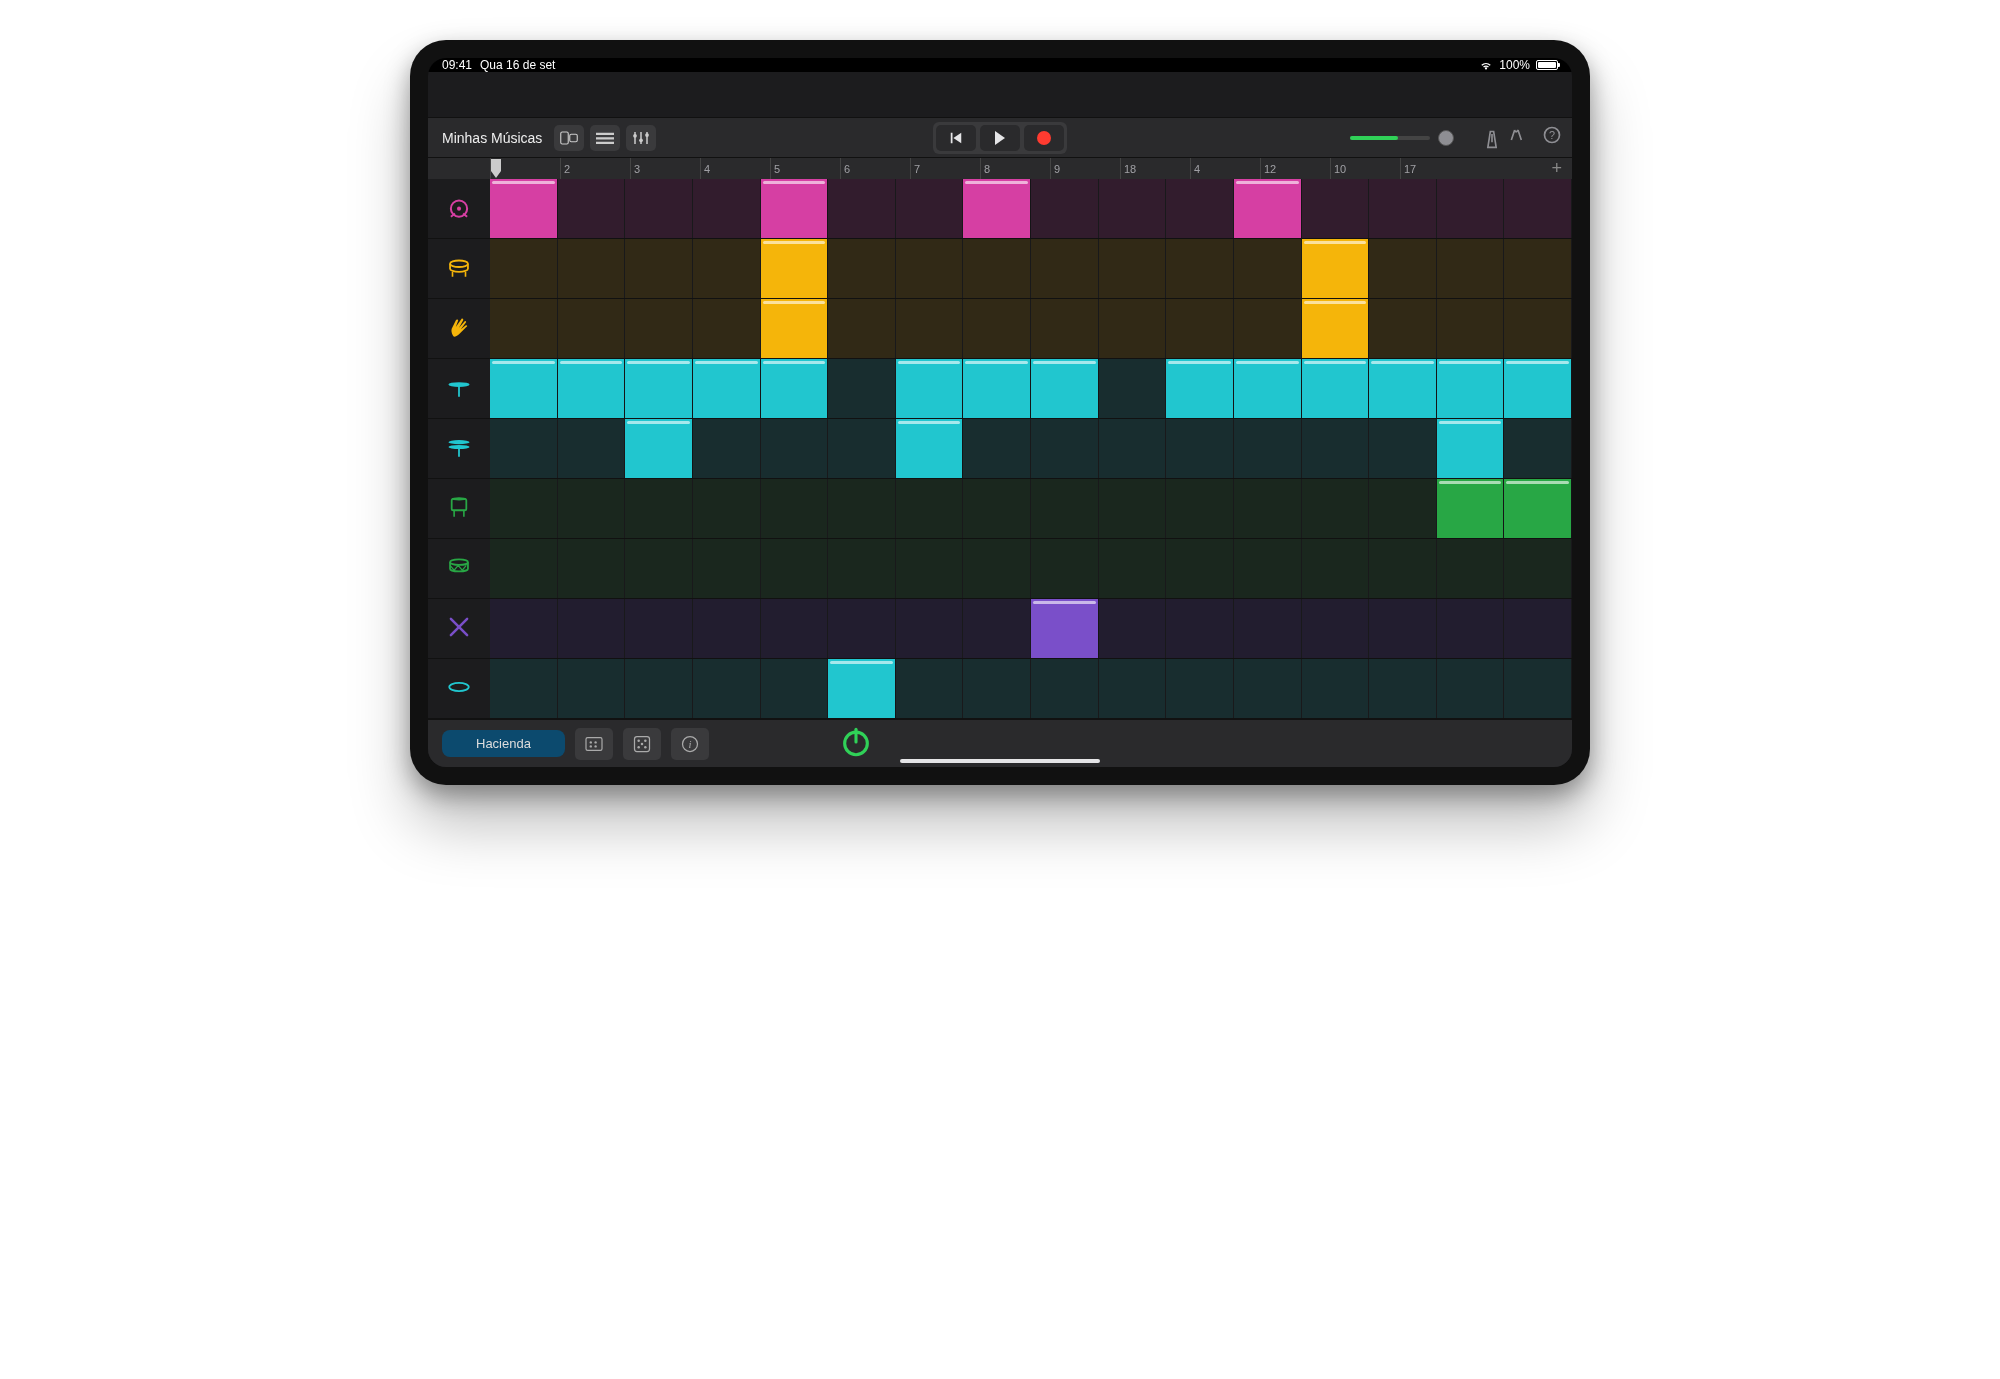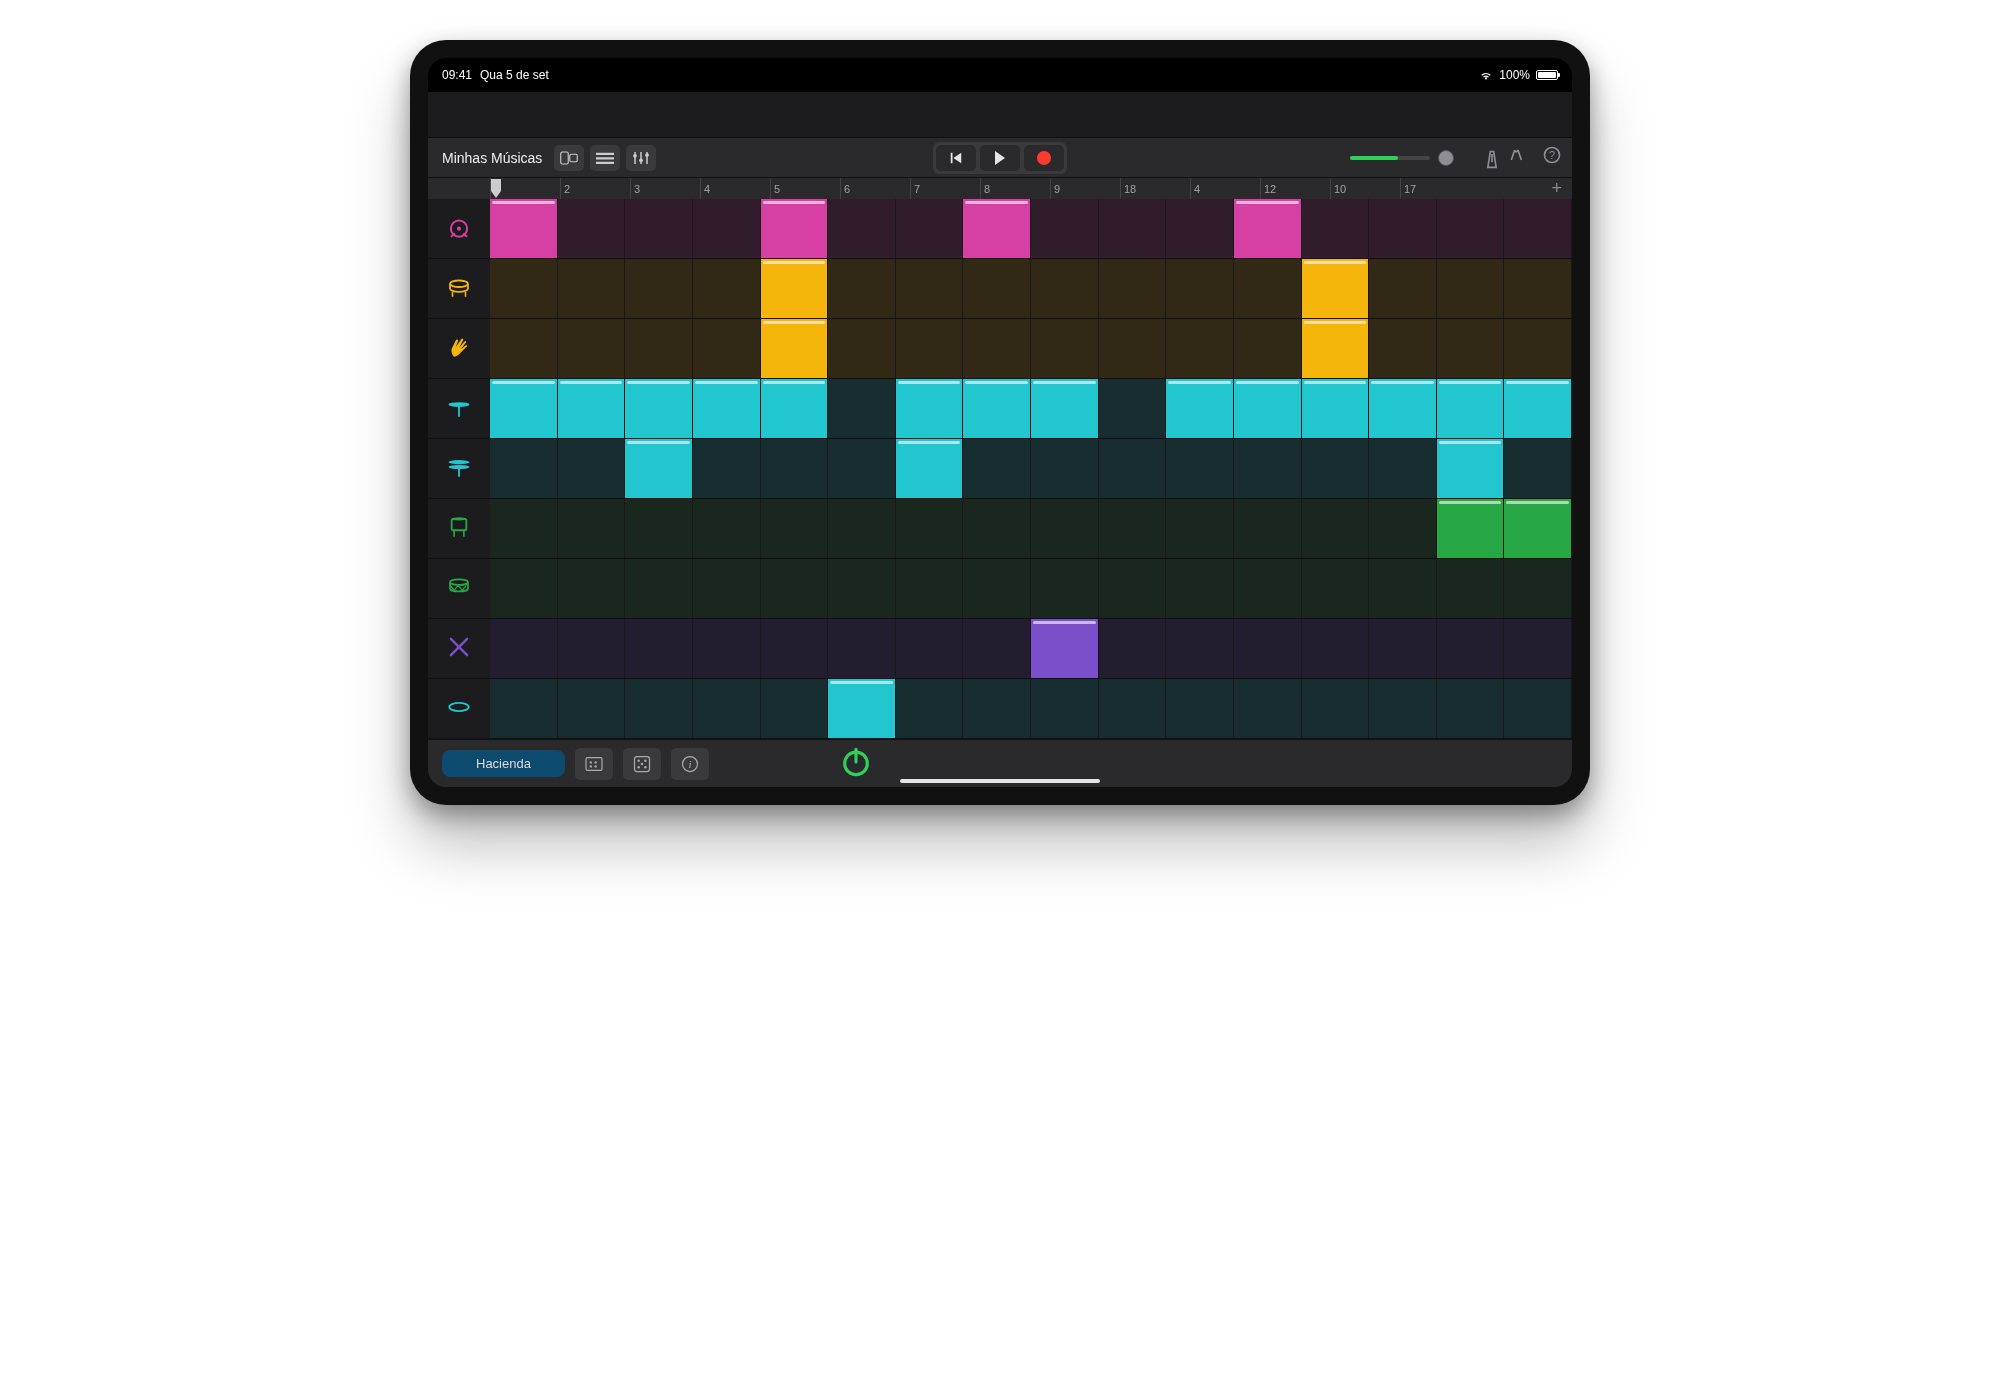--- a/index.html
+++ b/index.html
@@ -22,21 +22,21 @@
     width: 100%;
     border-radius: 18px;
     background: #1c1c1e;
     overflow: hidden;
     color: #fff;
     font-size: 13px;
   }
 
   
   .status-bar {
-    height: 34px;
+    height: 14px;
     display: flex;
     align-items: center;
     padding: 0 14px;
     font-size: 12px;
     color: #fff;
     background: #000;
   }
   .status-bar .left { display:flex; gap:8px; }
   .status-bar .right { margin-left:auto; display:flex; align-items:center; gap:6px; }
   .wifi-icon, .batt-icon { display:inline-block; }
@@ -199,21 +199,21 @@
 </style>
 </head>
 <body>
 
 <div class="device">
   <div class="screen">
 
     <div class="status-bar">
       <div class="left">
         <span>09:41</span>
-        <span>Qua 5 de set</span>
+        <span>Qua 16 de set</span>
       </div>
       <div class="right">
         <span class="wifi-icon">
           <svg viewBox="0 0 24 16" width="14" height="10">
               <path fill="#fff" d="M12 14a2 2 0 100-4 2 2 0 000 4zm-5-5a8 8 0 0110 0l-1.5 1.5a6 6 0 00-7 0zm-3-3a12 12 0 0116 0L18.5 7.5a10 10 0 00-13 0z"></path>
             </svg>
         </span>
         <span>100%</span>
         <span class="batt-icon">
             <span class="fill"></span>

